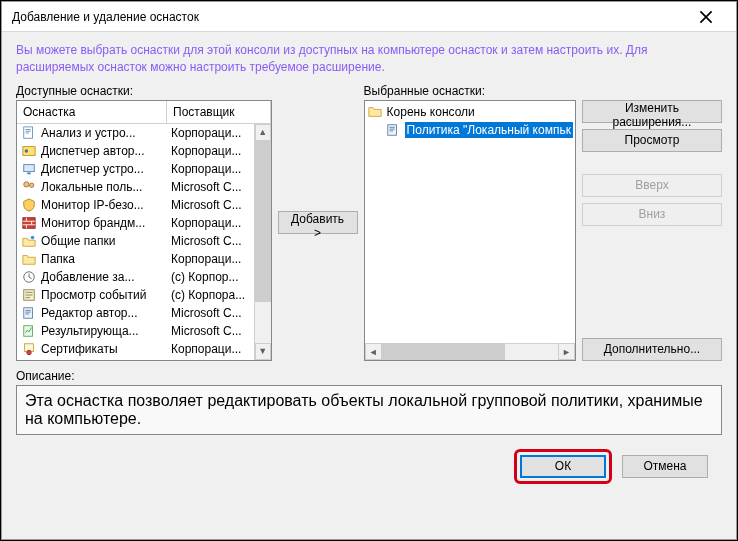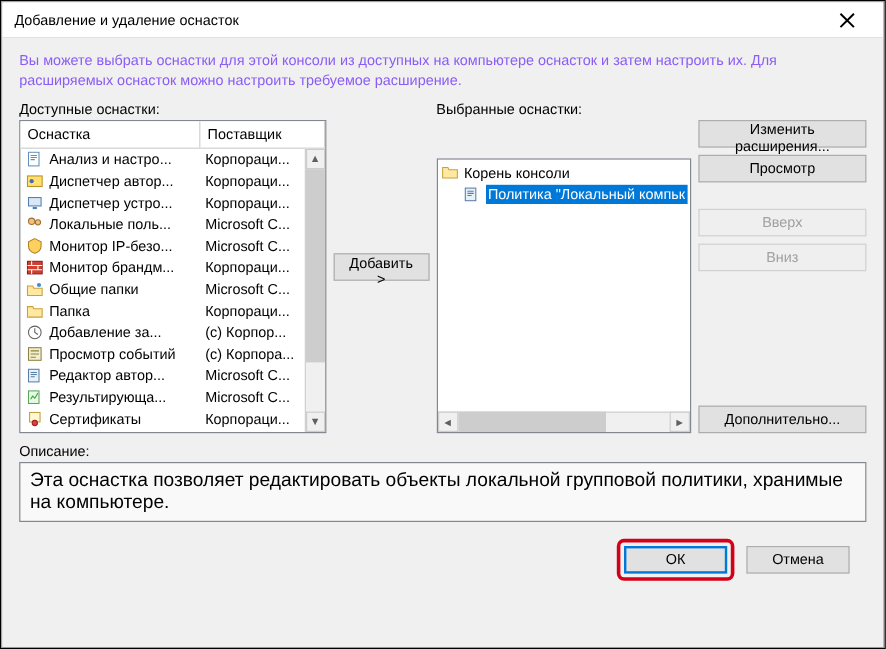--- a/index.html
+++ b/index.html
@@ -7,21 +7,21 @@
 .outer { position: absolute; inset: 0; background: #000; padding: 1px; }
 .dialog { width: 100%; height: 100%; background: #fff; border: 1px solid #999; display: flex; flex-direction: column; }
 .titlebar { height: 30px; background: #fff; border-bottom: 1px solid #d9d9d9; display: flex; align-items: center; padding: 0 10px; }
 .titlebar .title { flex: 1; font-size: 12px; color: #000; }
 .closebtn { width: 40px; height: 28px; display: flex; align-items: center; justify-content: center; color: #000; cursor: pointer; }
 .body { flex: 1; background: #f0f0f0; padding: 10px 14px; display: flex; flex-direction: column; gap: 8px; }
 .intro { font-size: 12px; color: #8b5cf6; line-height: 1.4; }
 .middle { display: flex; gap: 6px; }
 .col-left { width: 270px; display: flex; flex-direction: column; }
 .col-mid { width: 82px; display: flex; align-items: center; justify-content: center; }
-.col-right { flex: 1; display: flex; flex-direction: column; gap: 32px; }
+.col-right { flex: 1; display: flex; flex-direction: column; }
 .col-btns { width: 148px; display: flex; flex-direction: column; gap: 6px; padding-top: 16px; }
 .label { font-size: 12px; margin-bottom: 2px; }
 .listbox { border: 1px solid #828790; background: #fff; flex: 1; height: 250px; display: flex; flex-direction: column; overflow: hidden; }
 .listhdr { display: flex; border-bottom: 1px solid #d0d0d0; background: #fff; }
 .listhdr .hcell { padding: 4px 6px; border-right: 1px solid #d0d0d0; font-size: 12px; }
 .hcell.c1 { width: 150px; }
 .hcell.c2 { flex: 1; }
 .listbody { flex: 1; overflow-y: auto; overflow-x: hidden; }
 .row { display: flex; align-items: center; height: 18px; padding: 0 4px; white-space: nowrap; overflow: hidden; }
 .row .icon { width: 16px; height: 16px; margin-right: 4px; display: flex; align-items: center; justify-content: center; flex-shrink: 0; }
@@ -81,21 +81,21 @@
           </div>
           <div class="listrow-wrap">
             <div class="listbody" id="avail-body">
                   <div class="row">
                     <span class="icon">
                       <svg class="ic" viewBox="0 0 16 16">
                         <rect x="2" y="1" width="10" height="13" fill="#fff" stroke="#6090c0"></rect>
                         <path d="M4 4h6M4 6h6M4 8h4" stroke="#6090c0"></path>
                       </svg>
                     </span>
-                    <span class="c1">Анализ и настро...</span>
+                    <span class="c1">Анализ и устро...</span>
                     <span class="c2">Корпораци...</span>
                   </div>
                   <div class="row">
                     <span class="icon">
                       <svg class="ic" viewBox="0 0 16 16">
                         <rect x="1" y="3" width="14" height="10" fill="#ffe070" stroke="#b89020"></rect>
                         <circle cx="5" cy="8" r="2" fill="#4070b0"></circle>
                       </svg>
                     </span>
                     <span class="c1">Диспетчер автор...</span>

